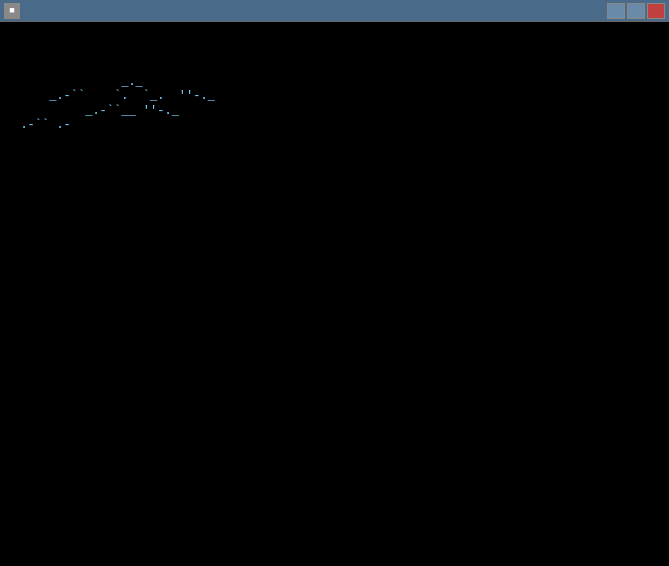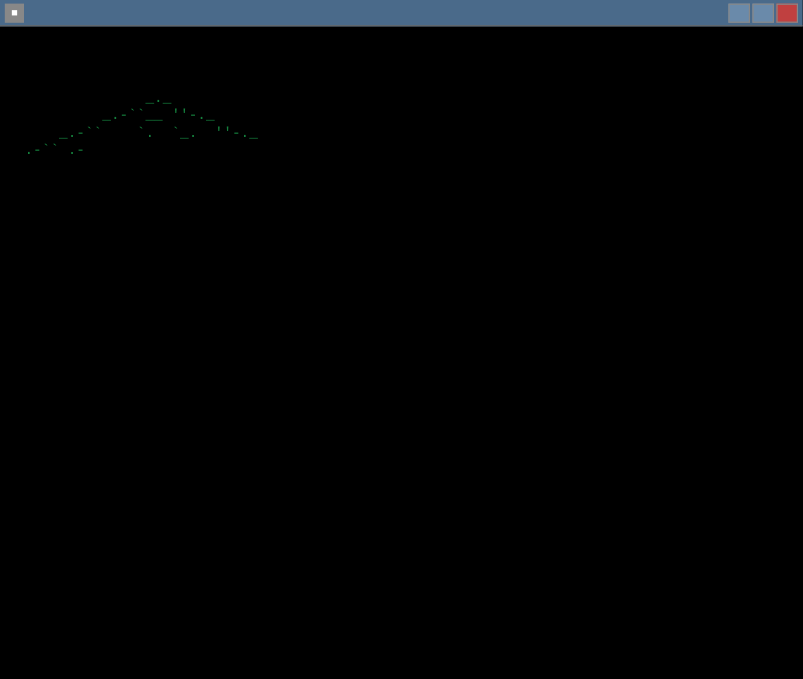--- a/index.html
+++ b/index.html
@@ -69,21 +69,21 @@
       height: calc(566px - 22px);
       overflow: hidden;
     }
     .console-area {
       padding: 4px 20px 4px 6px;
       height: 100%;
     }
     .ascii-redis {
       font-family: 'Courier New', Courier, monospace;
       font-size: 12px;
-      color: #15803d;
+      color: #7dd3fc;
       line-height: 1.2;
     }
     .redis-section {
       display: flex;
       gap: 20px;
       margin: 4px 0;
     }
     .redis-art {
       min-width: 300px;
     }
@@ -113,19 +113,19 @@
       <div class="line">&nbsp;</div>
       <div class="line"></div>
       <div class="line">&nbsp;</div>
       <div class="line"></div>
       <div class="line">&nbsp;</div>
       <div class="line"></div>
 
       <div class="redis-section">
         <div class="redis-art ascii-redis">
           <div class="line">                _._                                                  </div>
+          <div class="line">      _.-``    `.  `_.  ''-._</div>
           <div class="line">           _.-``__ ''-._                                           </div>
-          <div class="line">      _.-``    `.  `_.  ''-._</div>
           <div class="line">  .-`` .-</div>
           </div>
         </div>
       </div>
     </div>
   </div>
 </body></html>

